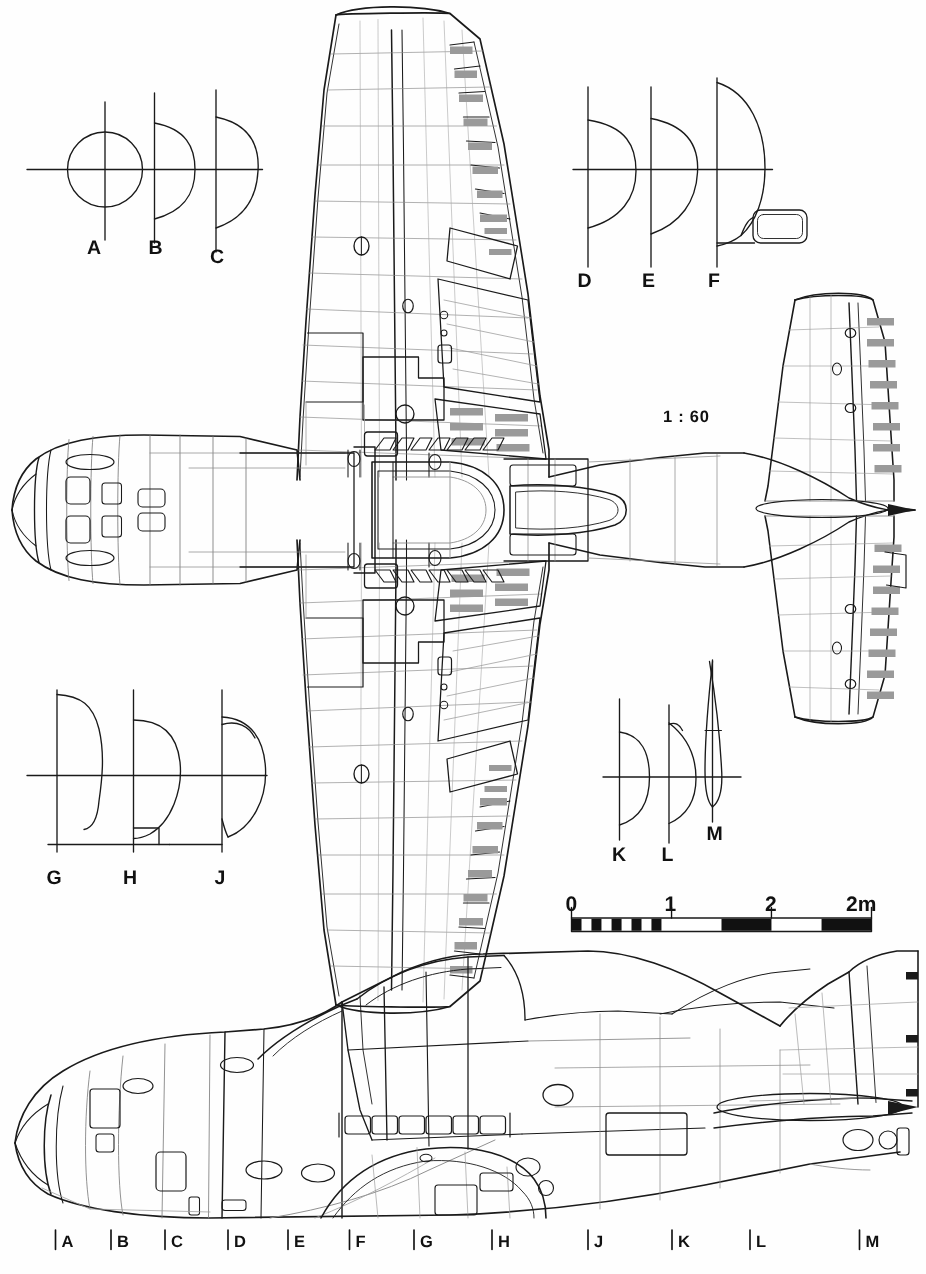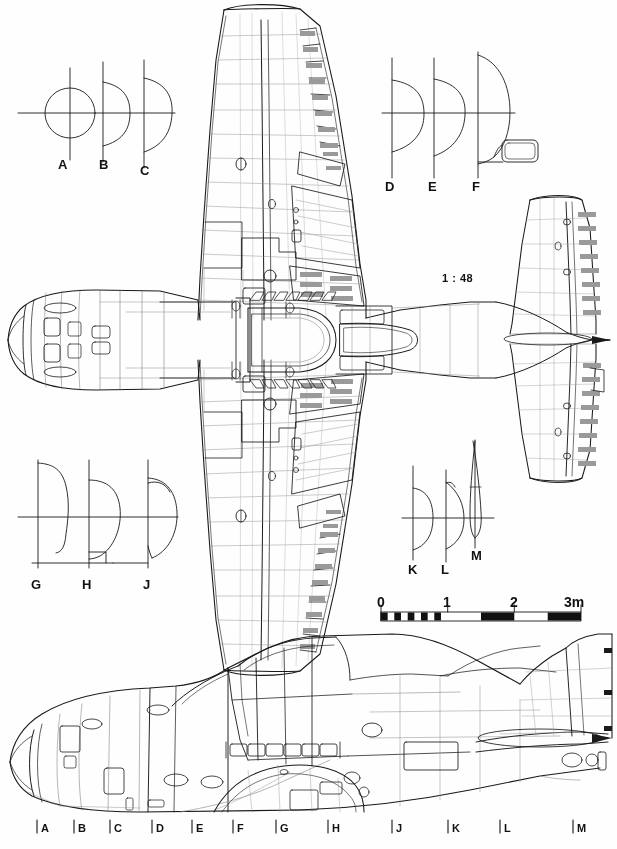--- a/index.html
+++ b/index.html
@@ -618,26 +618,26 @@
 <div class="lbl" style="left:472px; top:180px;">F</div>
 
 <div class="lbl" style="left:31px;  top:578px;">G</div>
 <div class="lbl" style="left:82px;  top:578px;">H</div>
 <div class="lbl" style="left:143px; top:578px;">J</div>
 
 <div class="lbl" style="left:408px; top:563px;">K</div>
 <div class="lbl" style="left:441px; top:563px;">L</div>
 <div class="lbl" style="left:471px; top:549px;">M</div>
 
-<div class="ratio" style="left:442px; top:272px;">1 : 48</div>
+<div class="ratio" style="left:442px; top:272px;">1 : 60</div>
 
 <div class="scalenum" style="left:377px; top:594px;">0</div>
 <div class="scalenum" style="left:443px; top:594px;">1</div>
 <div class="scalenum" style="left:510px; top:594px;">2</div>
-<div class="scalenum" style="left:564px; top:594px;">3m</div>
+<div class="scalenum" style="left:564px; top:594px;">2m</div>
 
 <div class="stn" style="left:41px;  top:822px;">A</div>
 <div class="stn" style="left:78px;  top:822px;">B</div>
 <div class="stn" style="left:114px; top:822px;">C</div>
 <div class="stn" style="left:156px; top:822px;">D</div>
 <div class="stn" style="left:196px; top:822px;">E</div>
 <div class="stn" style="left:237px; top:822px;">F</div>
 <div class="stn" style="left:280px; top:822px;">G</div>
 <div class="stn" style="left:332px; top:822px;">H</div>
 <div class="stn" style="left:396px; top:822px;">J</div>

